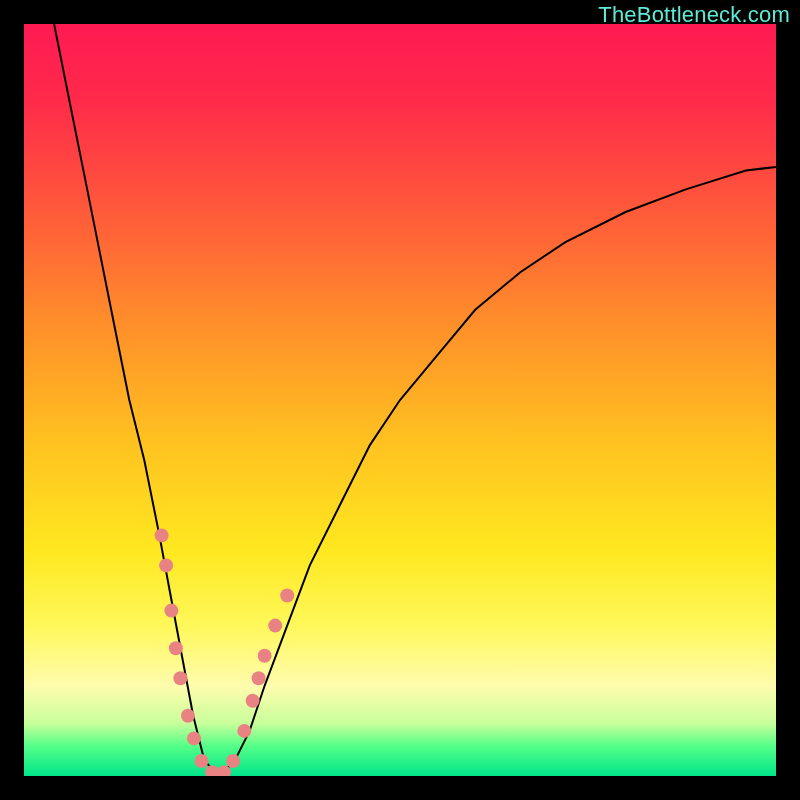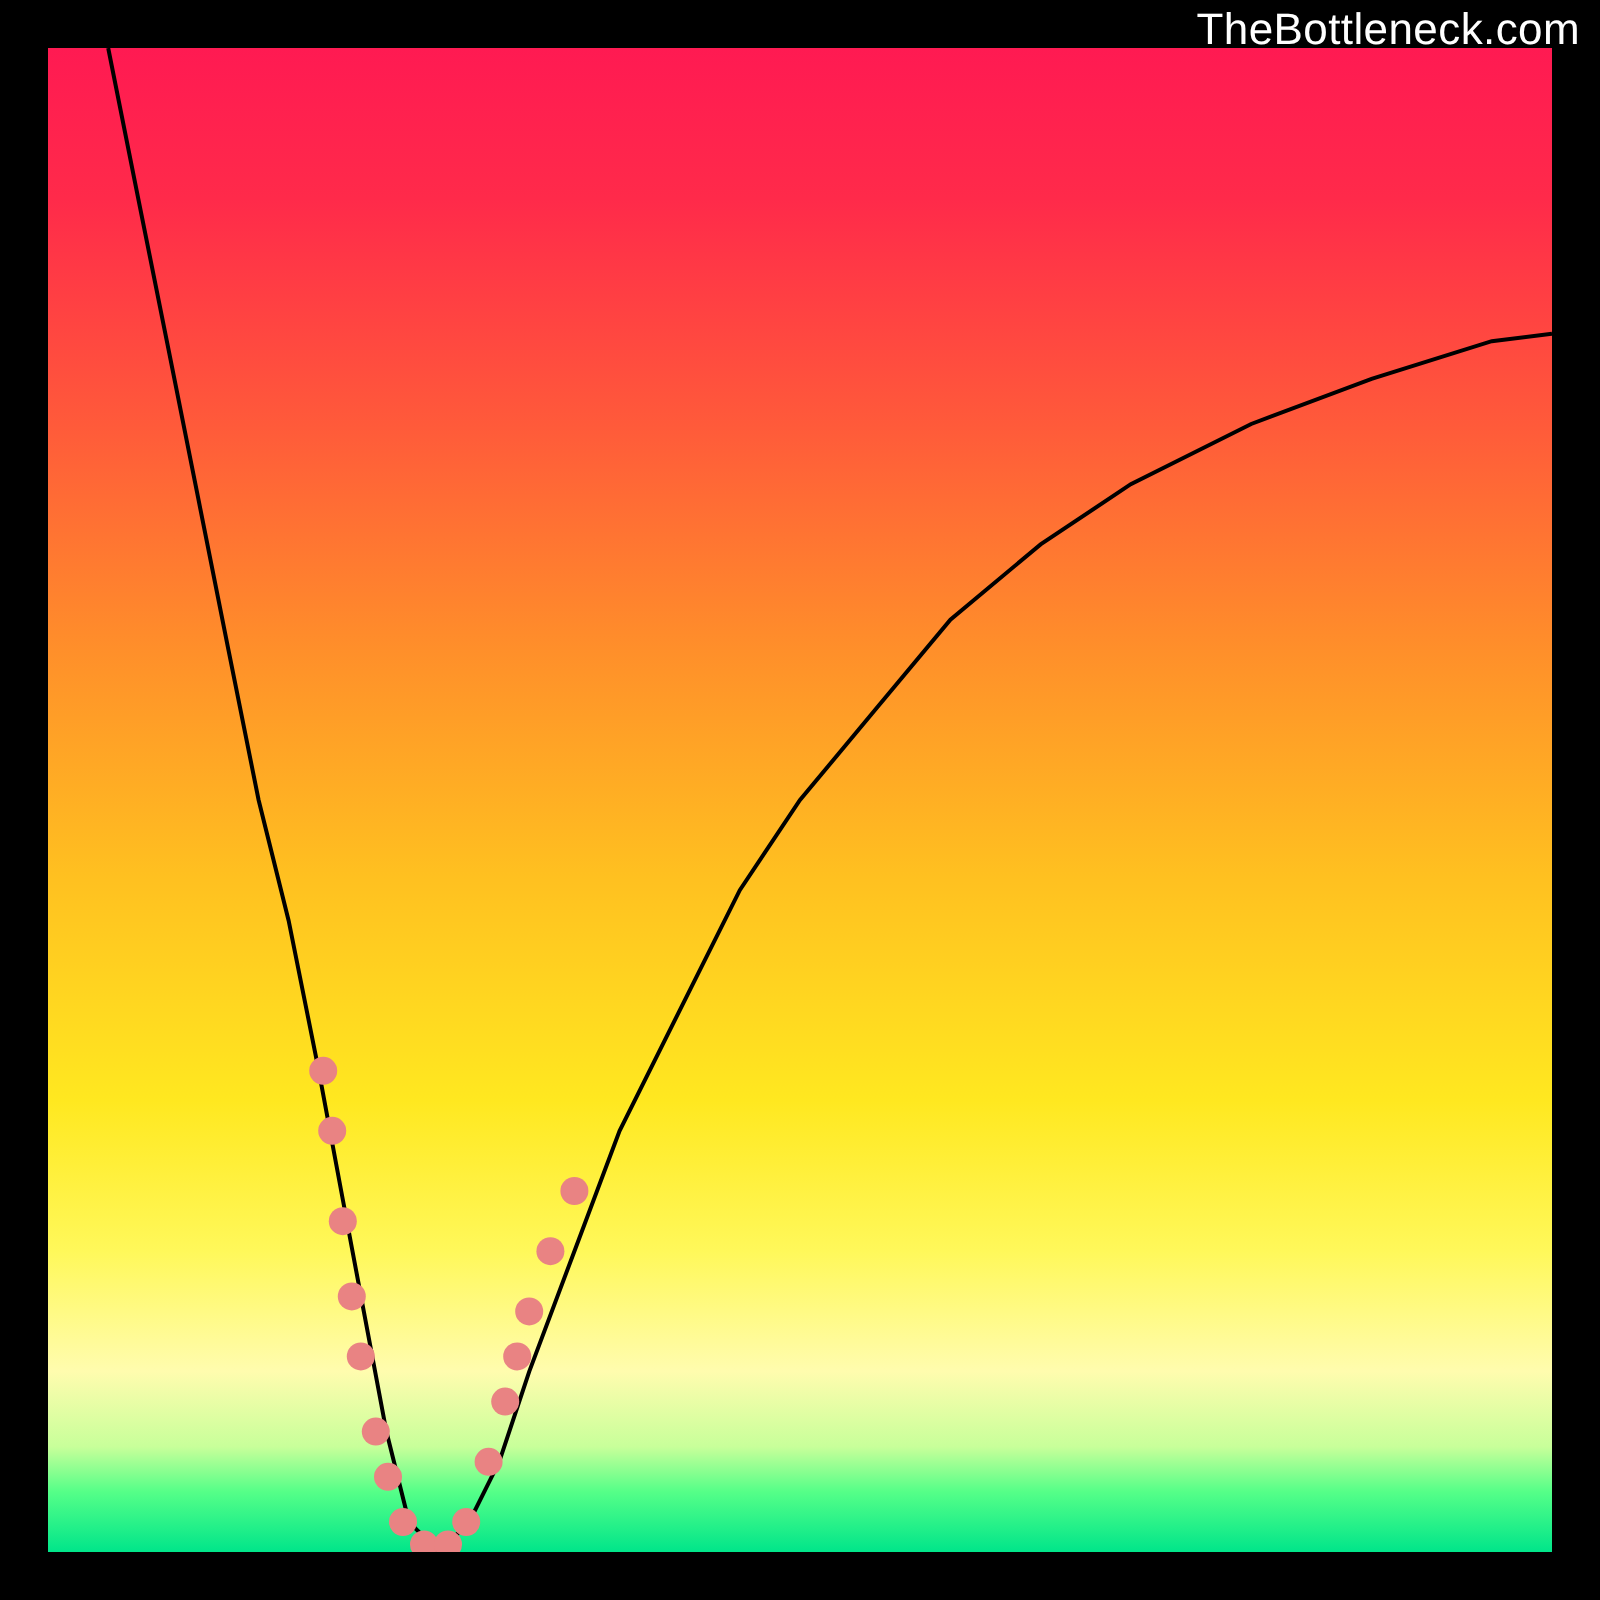--- a/index.html
+++ b/index.html
@@ -27,21 +27,21 @@
       #fff85a 80%,
       #fffcae 88%,
       #c8ff9a 93%,
       #55ff88 96%,
       #00e58a 100%);
   }
   .watermark {
     position: absolute;
     top: 2px;
     right: 10px;
-    color: #ffffff;
+    color: #5eead4;
     font-size: 22px;
     font-weight: 500;
     letter-spacing: 0.2px;
     z-index: 5;
   }
   svg.plot {
     position: absolute;
     left: 0;
     top: 0;
     width: 752px;

